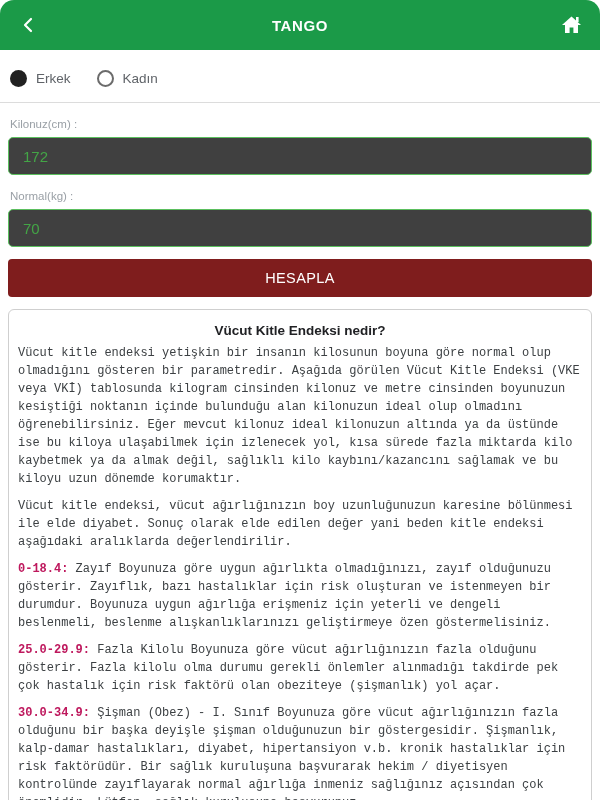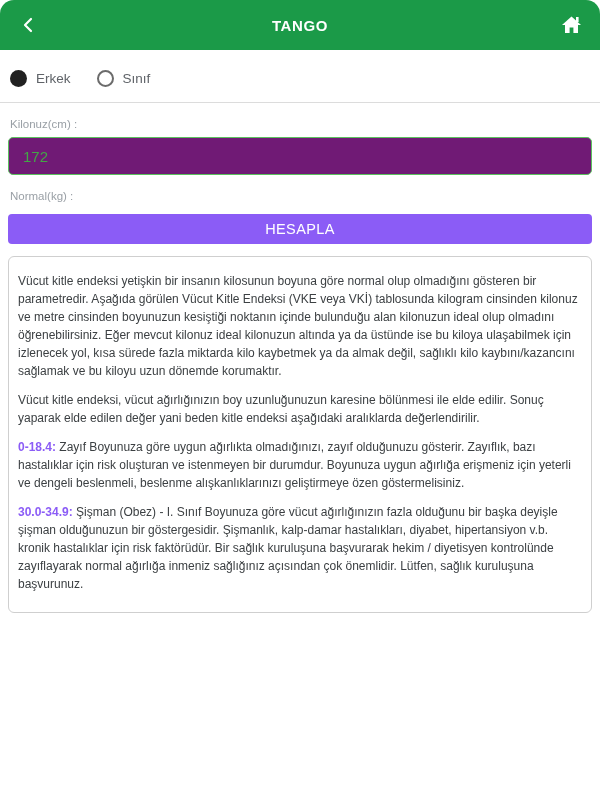--- a/index.html
+++ b/index.html
@@ -13,29 +13,29 @@
   .content{padding:0 8px;box-sizing:border-box;}
   .gender-row{display:flex;align-items:center;gap:26px;margin:20px 2px 0;}
   .radio-opt{display:flex;align-items:center;gap:9px;cursor:pointer;}
   .radio-circle{width:17px;height:17px;border-radius:50%;box-sizing:border-box;}
   .radio-circle.checked{background:#212121;}
   .radio-circle.unchecked{border:2px solid #6b6b6b;background:#fff;}
   .radio-label{font-size:13.5px;color:#5f6368;}
   .divider{border-bottom:1px solid #dcdcdc;margin:15px -8px 0;}
   .field-label{font-size:11.5px;color:#9aa0a6;margin:15px 2px 7px;}
   .g-input{display:block;width:100%;box-sizing:border-box;height:38px;border:1px solid #5bbf5e;border-radius:5px;
-           padding:0 14px;font-size:15px;color:#43a546;outline:none;background:#701a75;font-family:"Liberation Sans",sans-serif;}
-  .calc-btn{display:block;width:100%;height:30px;margin-top:12px;background:#8b5cf6;color:#fff;border:none;
+           padding:0 14px;font-size:15px;color:#43a546;outline:none;background:#404040;font-family:"Liberation Sans",sans-serif;}
+  .calc-btn{display:block;width:100%;height:38px;margin-top:12px;background:#7f1d1d;color:#fff;border:none;
             border-radius:4px;font-size:14.5px;cursor:pointer;font-family:"Liberation Sans",sans-serif;letter-spacing:.4px;}
   
   .info-panel{margin:12px 0 8px;border:1px solid #cfcfcf;border-radius:6px;padding:4px 9px 8px;
               color:#3c4043;font-size:12px;line-height:1.5;}
   .info-heading{font-size:13.5px;font-weight:700;color:#202124;text-align:center;margin:7px 0 2px;}
-  .info-panel p{margin:11px 0 9px;}
-  .range-label{font-weight:700;color:#8b5cf6;}
+  .info-panel p{margin:3px 0 9px;font-family:Liberation Mono, monospace;}
+  .range-label{font-weight:700;color:#be185d;}
   
   svg{display:block;}
 </style>
 </head>
 <body>
 
 <div class="app">
 
   <div class="header">
     <div class="hicon">
@@ -60,37 +60,40 @@
 
   <div class="content">
 
     <div class="gender-row">
       <div class="radio-opt">
         <span class="radio-circle checked"></span>
         <span class="radio-label">Erkek</span>
       </div>
       <div class="radio-opt">
         <span class="radio-circle unchecked"></span>
-        <span class="radio-label">Sınıf</span>
+        <span class="radio-label">Kadın</span>
       </div>
     </div>
 
     <div class="divider"></div>
 
     <div class="field-label">Kilonuz(cm) :</div>
     <input class="g-input" type="text" value="172" style="">
 
     <div class="field-label">Normal(kg) :</div>
+    <input class="g-input" type="text" value="70" style="">
 
     <button class="calc-btn">HESAPLA</button>
 
     <div class="info-panel">
+      <div class="info-heading">Vücut Kitle Endeksi nedir?</div>
       <p>Vücut kitle endeksi yetişkin bir insanın kilosunun boyuna göre normal olup olmadığını gösteren bir parametredir. Aşağıda görülen Vücut Kitle Endeksi (VKE veya VKİ) tablosunda kilogram cinsinden kilonuz ve metre cinsinden boyunuzun kesiştiği noktanın içinde bulunduğu alan kilonuzun ideal olup olmadını öğrenebilirsiniz. Eğer mevcut kilonuz ideal kilonuzun altında ya da üstünde ise bu kiloya ulaşabilmek için izlenecek yol, kısa sürede fazla miktarda kilo kaybetmek ya da almak değil, sağlıklı kilo kaybını/kazancını sağlamak ve bu kiloyu uzun dönemde korumaktır.</p>
 
-      <p>Vücut kitle endeksi, vücut ağırlığınızın boy uzunluğunuzun karesine bölünmesi ile elde edilir. Sonuç yaparak elde edilen değer yani beden kitle endeksi aşağıdaki aralıklarda değerlendirilir.</p>
+      <p>Vücut kitle endeksi, vücut ağırlığınızın boy uzunluğunuzun karesine bölünmesi ile elde diyabet. Sonuç olarak elde edilen değer yani beden kitle endeksi aşağıdaki aralıklarda değerlendirilir.</p>
 
       <p><span class="range-label">0-18.4:</span><span> Zayıf Boyunuza göre uygun ağırlıkta olmadığınızı, zayıf olduğunuzu gösterir. Zayıflık, bazı hastalıklar için risk oluşturan ve istenmeyen bir durumdur. Boyunuza uygun ağırlığa erişmeniz için yeterli ve dengeli beslenmeli, beslenme alışkanlıklarınızı geliştirmeye özen göstermelisiniz.</span></p>
+      <p><span class="range-label">25.0-29.9:</span><span> Fazla Kilolu Boyunuza göre vücut ağırlığınızın fazla olduğunu gösterir. Fazla kilolu olma durumu gerekli önlemler alınmadığı takdirde pek çok hastalık için risk faktörü olan obeziteye (şişmanlık) yol açar.</span></p>
       <p><span class="range-label">30.0-34.9:</span><span> Şişman (Obez) - I. Sınıf Boyunuza göre vücut ağırlığınızın fazla olduğunu bir başka deyişle şişman olduğunuzun bir göstergesidir. Şişmanlık, kalp-damar hastalıkları, diyabet, hipertansiyon v.b. kronik hastalıklar için risk faktörüdür. Bir sağlık kuruluşuna başvurarak hekim / diyetisyen kontrolünde zayıflayarak normal ağırlığa inmeniz sağlığınız açısından çok önemlidir. Lütfen, sağlık kuruluşuna başvurunuz.</span></p>
       <p></p>
     </div>
 
   </div>
 </div>
 
 </body></html>

